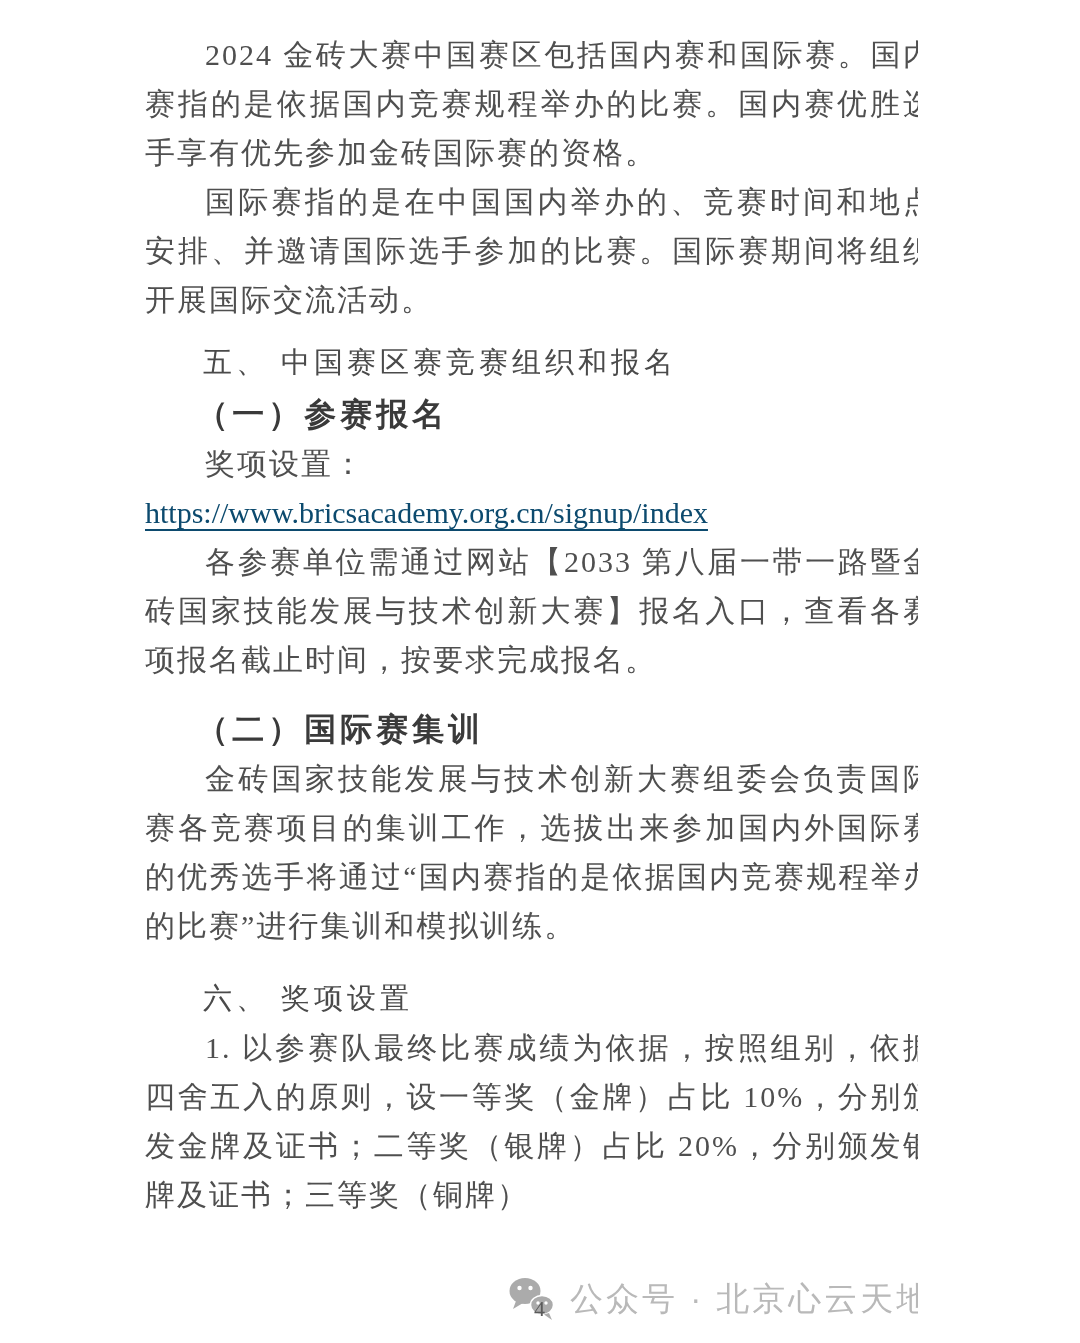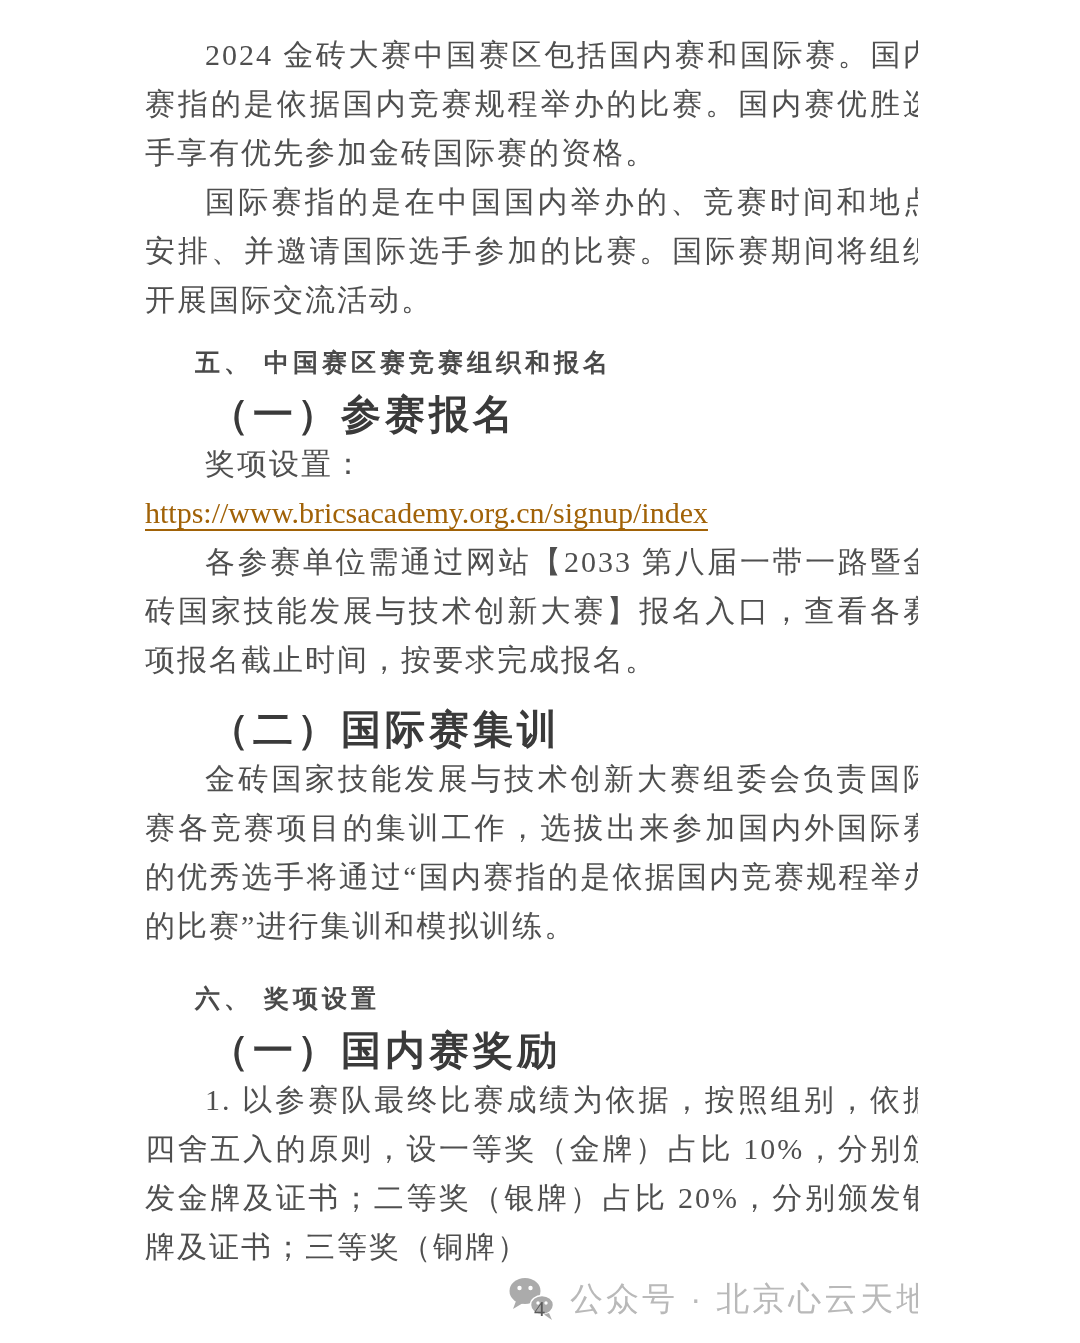--- a/index.html
+++ b/index.html
@@ -29,42 +29,42 @@
     text-justify: inter-character;
     text-indent: 2em;
     letter-spacing: 2px;
   }
   .indent-line {
     text-indent: 2em;
     letter-spacing: 2px;
   }
   h2.hei {
     font-family: "Liberation Sans", "DejaVu Sans", sans-serif;
-    font-weight: bold;
-    font-size: 25px;
+    font-weight: normal;
+    font-size: 29px;
     line-height: 49px;
     color: #4a4a4a;
     letter-spacing: 4px;
     margin: 14px 0 0 0;
     padding-left: 2em;
   }
   h3.kai {
     font-family: "Liberation Serif", "DejaVu Serif", serif;
     font-weight: 800;
-    font-size: 40px;
+    font-size: 32px;
     line-height: 49px;
     color: #3a3a3a;
     letter-spacing: 4px;
     margin: 3px 0 0 0;
     padding-left: 1.6em;
   }
   h3.kai.gap { margin-top: 21px; }
   h2.hei.gap2 { margin-top: 24px; }
   .url-link {
-    color: #a16207;
+    color: #0c4a6e;
     text-decoration: underline;
     text-decoration-thickness: 2px;
     text-underline-offset: 6px;
     letter-spacing: 0;
     cursor: pointer;
   }
   .footer-watermark {
     position: absolute;
     left: 508px;
     top: 1276px;
@@ -111,21 +111,20 @@
 
     <p class="body-text para">各参赛单位需通过网站【2033 第八届一带一路暨金砖国家技能发展与技术创新大赛】报名入口，查看各赛项报名截止时间，按要求完成报名。</p>
 
 
     <h3 class="kai gap">（二）国际赛集训</h3>
 
     <p class="body-text para">金砖国家技能发展与技术创新大赛组委会负责国际赛各竞赛项目的集训工作，选拔出来参加国内外国际赛的优秀选手将通过“国内赛指的是依据国内竞赛规程举办的比赛”进行集训和模拟训练。</p>
 
     <h2 class="hei gap2">六、 奖项设置</h2>
 
-    <h3 class="kai">（一）国内赛奖励</h3>
 
     <p class="body-text para">1. 以参赛队最终比赛成绩为依据，按照组别，依据四舍五入的原则，设一等奖（金牌）占比 10%，分别颁发金牌及证书；二等奖（银牌）占比 20%，分别颁发银牌及证书；三等奖（铜牌）</p>
 
   </div>
 
   <span class="page-number">4</span>
 
   <div class="footer-watermark">
     <span>
       <svg class="wechat-icon-svg" width="50" height="46" viewBox="0 0 50 46" xmlns="http://www.w3.org/2000/svg">

